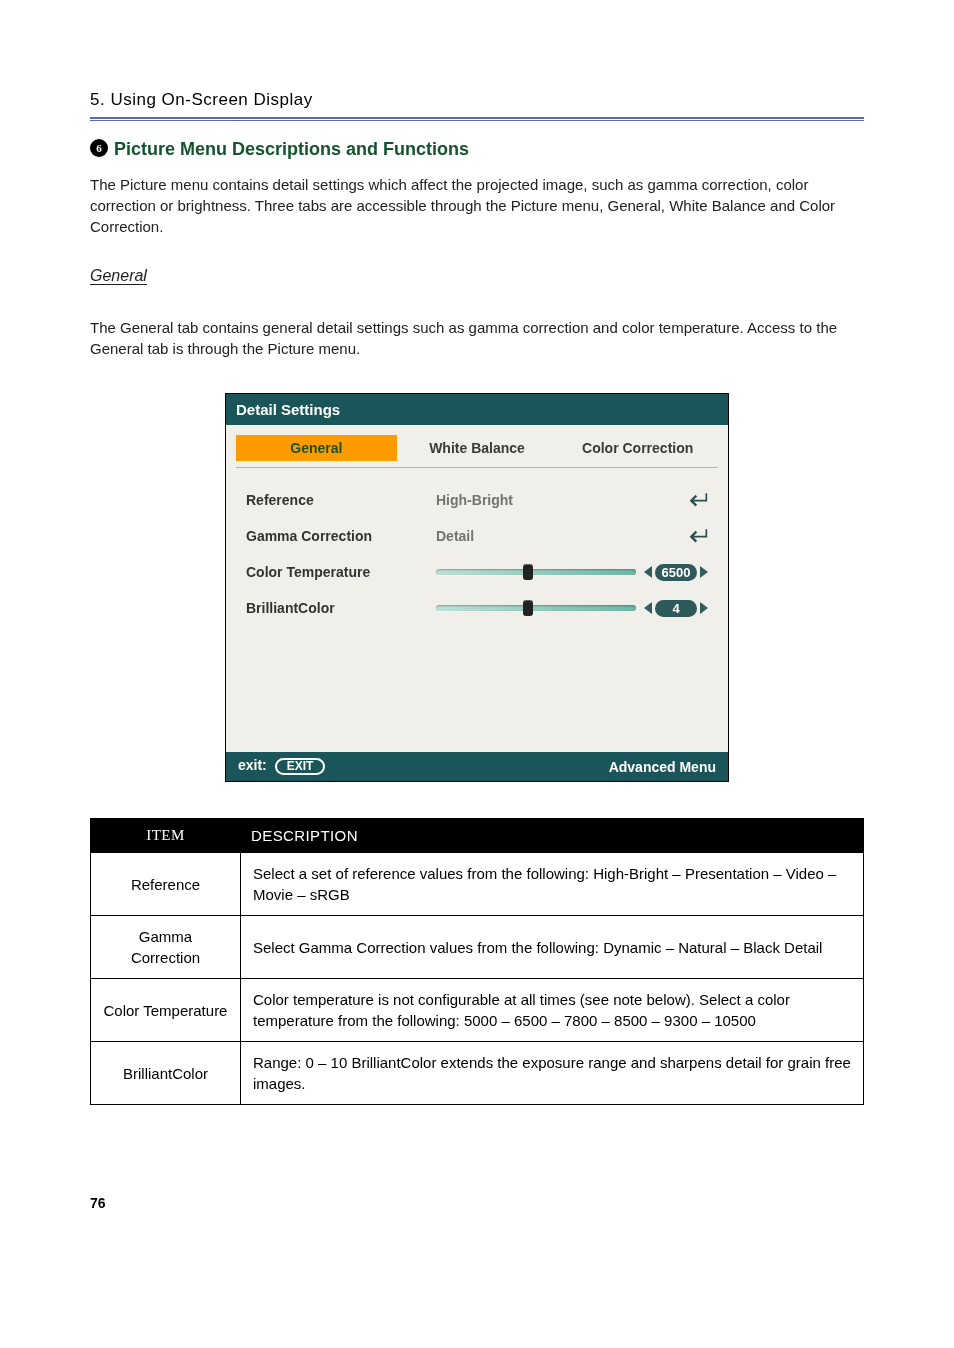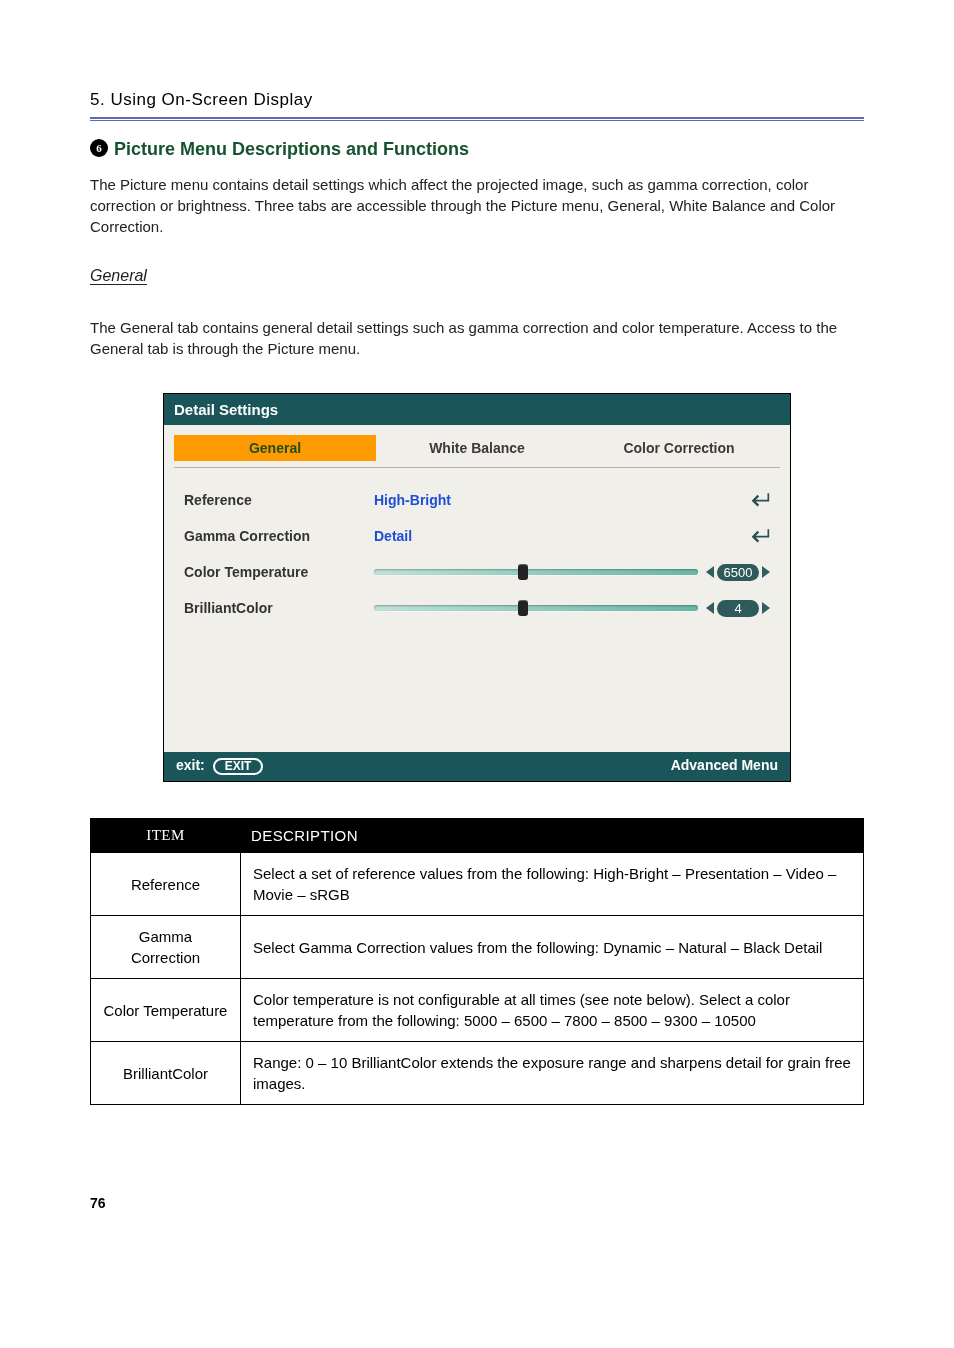--- a/index.html
+++ b/index.html
@@ -73,21 +73,21 @@
     font-size: 15px;
   }
 
   
   .osd-wrap {
     display: flex;
     justify-content: center;
     margin-top: 34px;
   }
   .osd {
-    width: 628px;
+    width: 504px;
     border: 1px solid #000;
     background: #f1efea;
     color: #111;
     font-family: Arial, sans-serif;
     font-size: 14px;
     line-height: 1;
   }
   .osd-titlebar {
     background: #1a5559;
     color: #ffffff;
@@ -127,21 +127,21 @@
     margin-bottom: 4px;
   }
   .osd-label {
     flex: 0 0 190px;
     font-weight: bold;
     color: #333;
   }
   .osd-val {
     flex: 0 0 110px;
     font-weight: bold;
-    color: #1d4ed8;
+    color: #737373;
   }
   .osd-enter {
     margin-left: auto;
     width: 22px;
     text-align: right;
   }
   .osd-enter svg { width: 20px; height: 16px; }
 
   .osd-slider-row {
     display: flex;
@@ -182,31 +182,32 @@
     border-top: 6px solid transparent;
     border-bottom: 6px solid transparent;
   }
   .slider-pill .arrow-l { border-right: 8px solid #305e60; }
   .slider-pill .arrow-r { border-left: 8px solid #305e60; }
   .slider-pill .pill {
     background: #2f5a5c;
     color: #fff;
     padding: 2px 6px;
     border-radius: 10px;
-    font-weight: normal;
+    font-weight: bold;
     font-size: 13px;
     min-width: 42px;
     text-align: center;
   }
   .osd-spacer { height: 110px; }
   .osd-footer {
     background: #1a5559;
     color: #ffffff;
     display: flex;
     justify-content: space-between;
+    align-items: center;
     padding: 6px 12px;
     font-weight: bold;
     font-size: 14px;
   }
   .exit-btn {
     display: inline-block;
     border: 2px solid #fff;
     border-radius: 14px;
     padding: 0 10px 1px 10px;
     margin-left: 4px;

